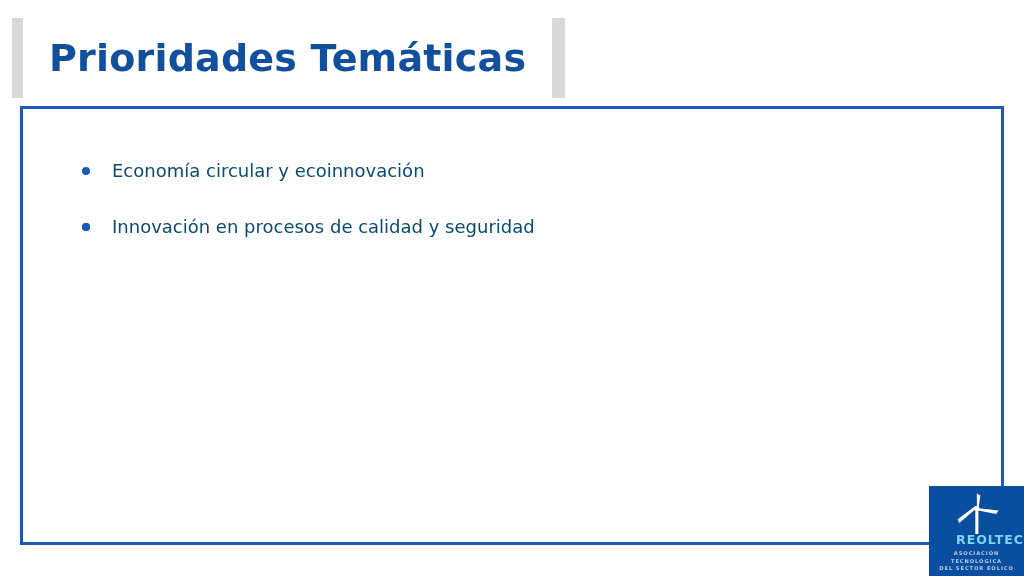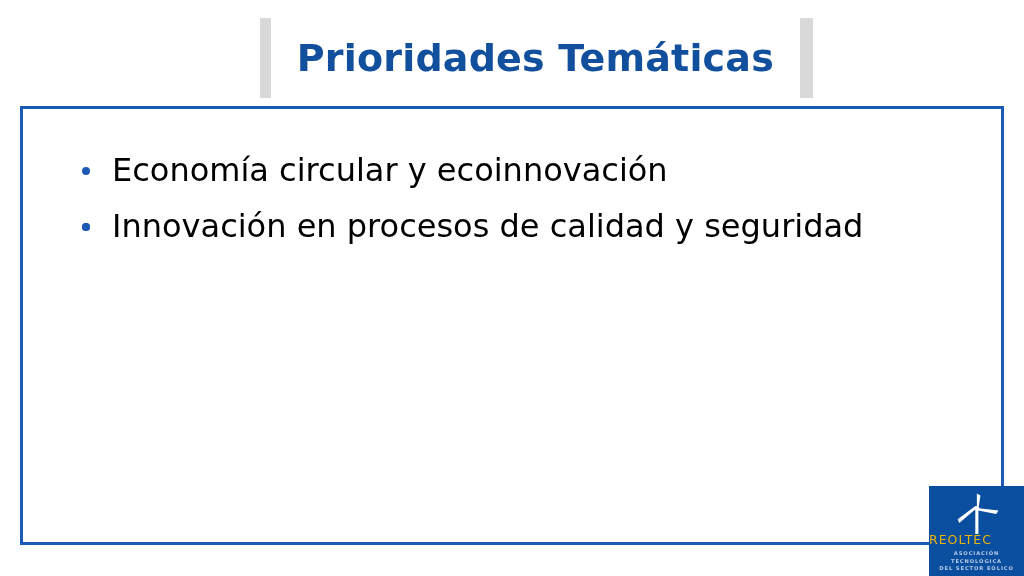--- a/index.html
+++ b/index.html
@@ -16,27 +16,27 @@
   .slide {
     position: relative;
     width: 1024px;
     height: 576px;
     background: #ffffff;
   }
 
   
   .title-row {
     position: absolute;
-    left: 0;
+    left: 12px;
     top: 14px;
     width: 813px;
     height: 88px;
     display: flex;
     align-items: center;
-    justify-content: flex-end;
+    justify-content: flex-start;
   }
   .title-bar {
     width: 11px;
     height: 80px;
     background: #d9d9d9;
     flex: 0 0 auto;
   }
   .title-bar.right {
     width: 13px;
     height: 80px;
@@ -71,23 +71,23 @@
     width: 890px;
     margin: 0;
     padding: 0;
     list-style: none;
   }
   .bullet-item {
     position: relative;
     padding-left: 31px;
     margin: 0 0 9px 0;
     font-family: "DejaVu Sans", sans-serif;
-    font-size: 32px;
+    font-size: 18px;
     line-height: 47px;
-    color: #000000;
+    color: #0c4a6e;
     font-weight: 400;
   }
   .bullet-dot {
     position: absolute;
     left: 1px;
     top: 20px;
     width: 8px;
     height: 8px;
     border-radius: 50%;
     background: #1d5ab6;
@@ -109,26 +109,26 @@
     top: 6px;
     transform: translateX(-50%);
     width: 46px;
     height: 42px;
   }
   .logo-name {
     position: absolute;
     left: 0;
     right: 0;
     top: 48px;
-    text-align: left;
+    text-align: right;
     font-family: "DejaVu Sans", sans-serif;
     font-size: 12.5px;
-    font-weight: normal;
+    font-weight: bold;
     letter-spacing: 1px;
-    color: #eab308;
+    color: #7dd3fc;
     line-height: 1;
   }
   .logo-tagline {
     position: absolute;
     left: 0;
     right: 0;
     top: 64px;
     text-align: center;
     font-family: "DejaVu Sans", sans-serif;
     font-size: 5.2px;

